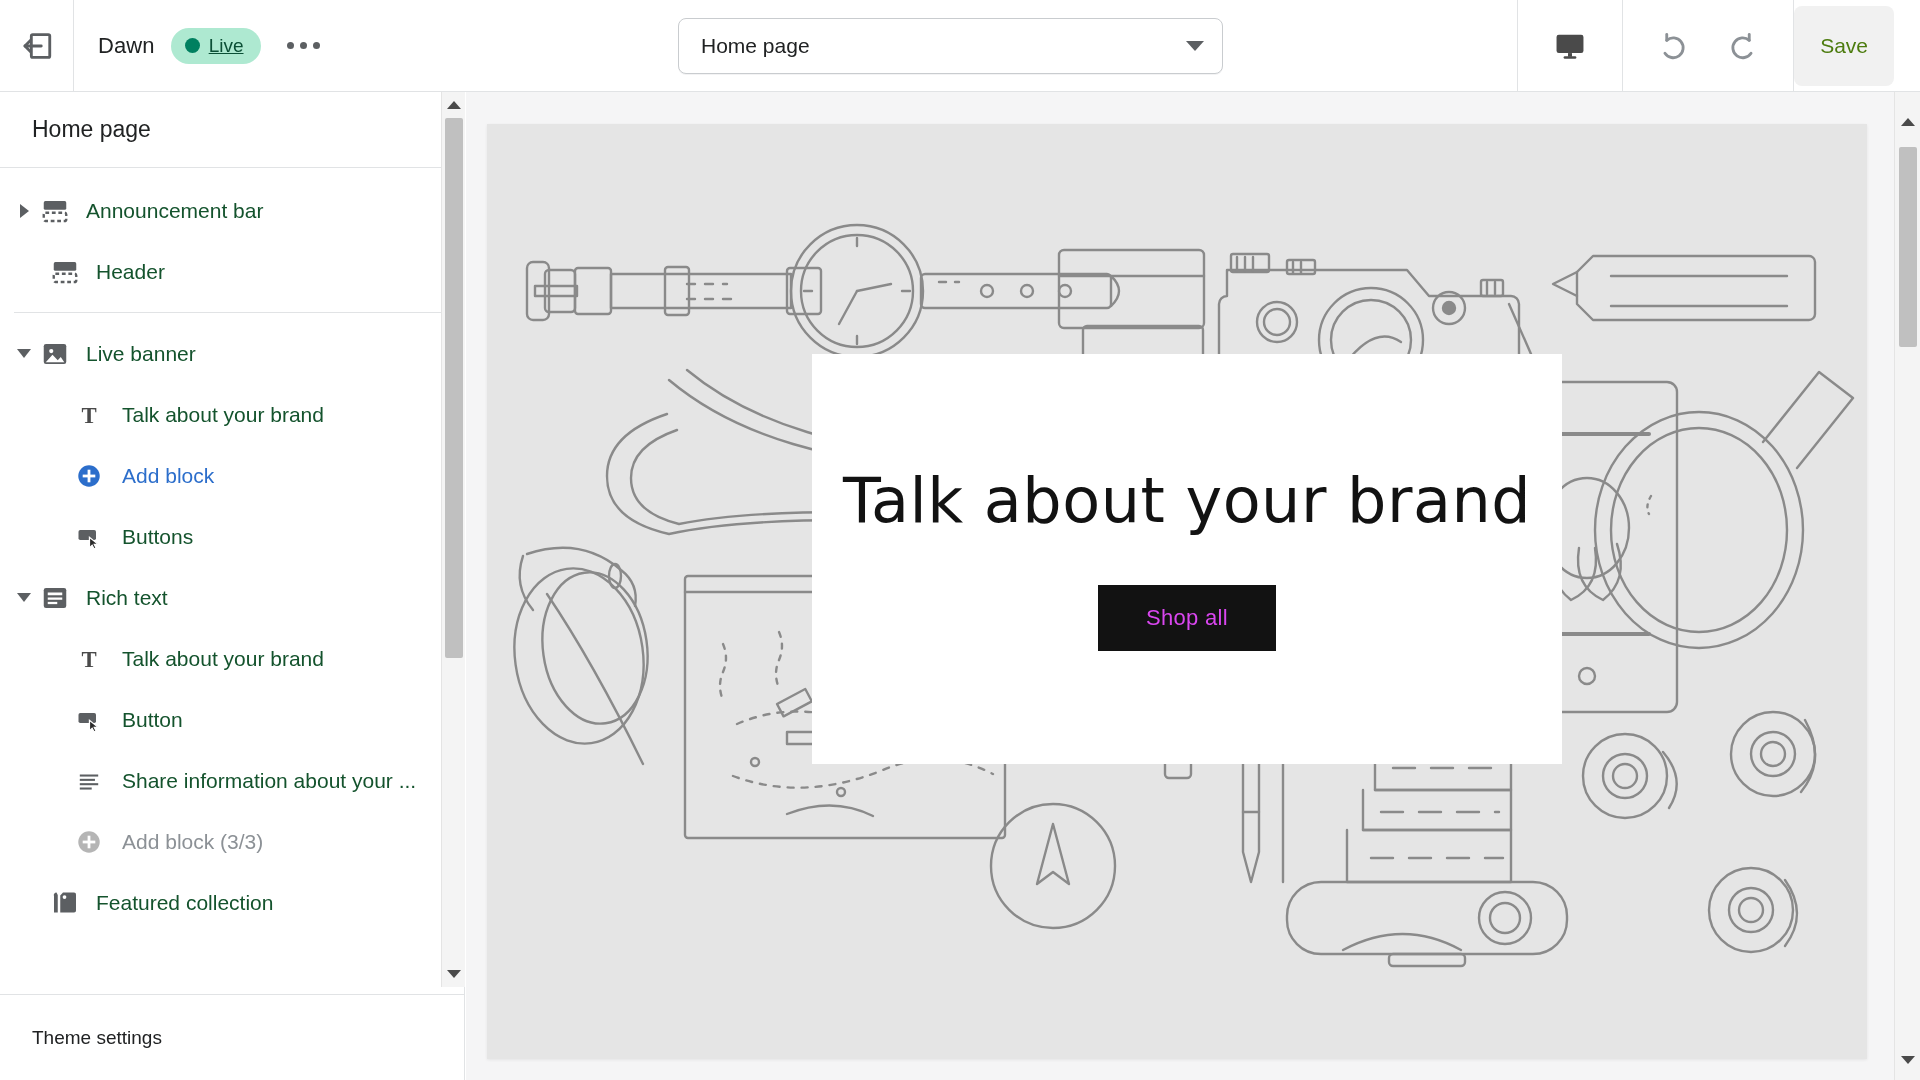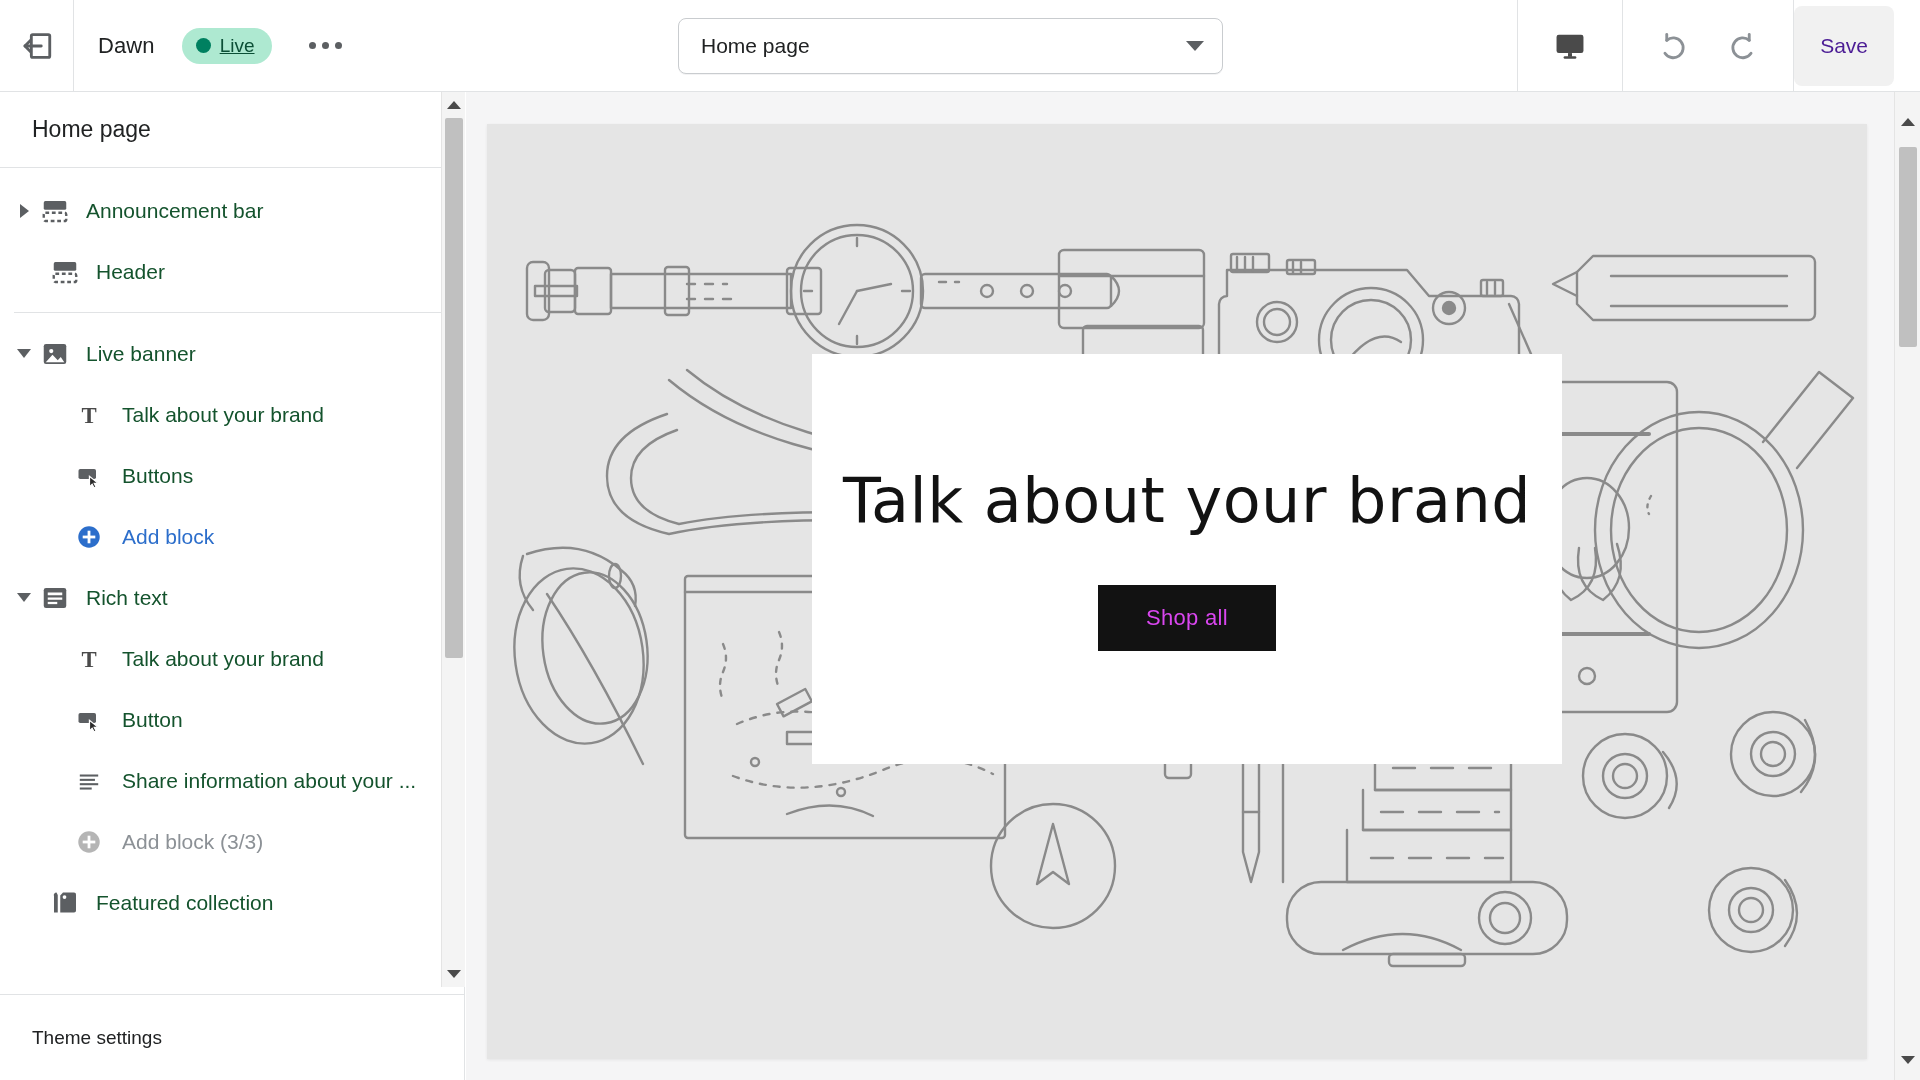--- a/index.html
+++ b/index.html
@@ -23,21 +23,21 @@
     width: 74px; height: 92px;
     display: flex; align-items: center; justify-content: center;
     border-right: 1px solid #e1e3e5;
     cursor: pointer;
   }
   .exit-icon { width: 34px; height: 34px; display: block; }
 
   .theme-meta {
     display: flex; align-items: center;
     padding-left: 24px;
-    gap: 27px;
+    gap: 16px;
   }
   .theme-name {
     font-size: 22px; color: #202223; letter-spacing: .1px;
   }
   .live-badge {
     display: inline-flex; align-items: center; gap: 9px;
     background: #aee9d1; color: #0b4f36;
     border-radius: 22px;
     padding: 7px 17px 7px 14px;
     font-size: 19px;
@@ -89,21 +89,21 @@
     border-left: 1px solid #e1e3e5;
   }
   .tb-icon-btn {
     width: 52px; height: 52px;
     display: flex; align-items: center; justify-content: center;
     border-radius: 8px; cursor: pointer;
   }
   .save-btn {
     margin: 0 26px 0 0;
     background: #f1f1f1;
-    color: #4c1d95;
+    color: #4d7c0f;
     border: none; border-radius: 8px;
     font-size: 21px;
     font-family: "Liberation Sans", sans-serif;
     padding: 28px 26px;
     cursor: default;
   }
 
   
   .sidebar {
     position: absolute; top: 92px; left: 0;
@@ -378,39 +378,39 @@
 
     <div class="tree-row indent">
       <span class="row-icon">
         <svg width="26" height="26" viewBox="0 0 24 24">
           <text x="12" y="19" text-anchor="middle" font-family="Liberation Serif, serif" font-size="21" font-weight="bold" fill="#4a4a4a">T</text>
         </svg>
       </span>
       <span class="row-label">Talk about your brand</span>
     </div>
 
-    <div class="tree-row indent">
-      <span class="row-icon">
-        <svg width="28" height="28" viewBox="0 0 24 24">
-          <rect x="3" y="6" width="15" height="8.5" rx="1.5" fill="#5c5f62"></rect>
-          <path d="M12.4 12.2 L12.4 21.4 L14.7 19.1 L16.4 22.3 L18.1 21.3 L16.5 18.3 L19.6 18.1 Z" fill="#2b2b2b" stroke="#ffffff" stroke-width="1.1"></path>
-        </svg>
-      </span>
-      <span class="row-label">Buttons</span>
-    </div>
-
     <div class="tree-row indent row-add">
       <span class="row-icon">
         <svg width="28" height="28" viewBox="0 0 24 24">
           <circle cx="12" cy="12" r="9.2" fill="#2c6ecb"></circle>
           <rect x="10.8" y="6.6" width="2.4" height="10.8" fill="#ffffff"></rect>
           <rect x="6.6" y="10.8" width="10.8" height="2.4" fill="#ffffff"></rect>
         </svg>
       </span>
       <span class="row-label">Add block</span>
+    </div>
+
+    <div class="tree-row indent">
+      <span class="row-icon">
+        <svg width="28" height="28" viewBox="0 0 24 24">
+          <rect x="3" y="6" width="15" height="8.5" rx="1.5" fill="#5c5f62"></rect>
+          <path d="M12.4 12.2 L12.4 21.4 L14.7 19.1 L16.4 22.3 L18.1 21.3 L16.5 18.3 L19.6 18.1 Z" fill="#2b2b2b" stroke="#ffffff" stroke-width="1.1"></path>
+        </svg>
+      </span>
+      <span class="row-label">Buttons</span>
     </div>
 
     <div class="tree-row">
       <span class="disclosure">
           <span class="tri-down"></span>
         </span>
       <span class="row-icon">
         <svg width="30" height="30" viewBox="0 0 24 24">
           <rect x="3" y="4" width="18" height="16" rx="1.8" fill="#5c5f62"></rect>
           <rect x="6.2" y="7.6" width="11.6" height="2.2" fill="#ffffff"></rect>

